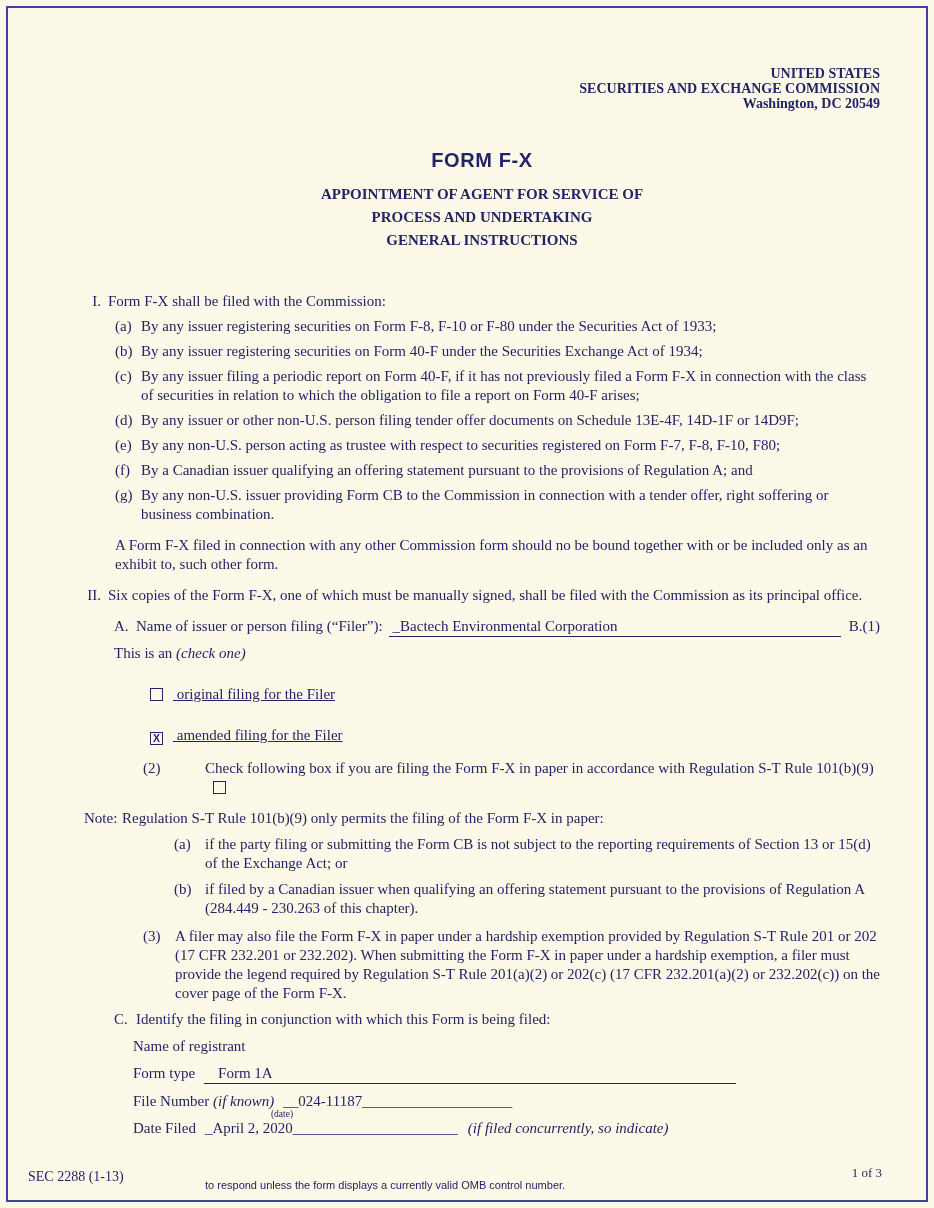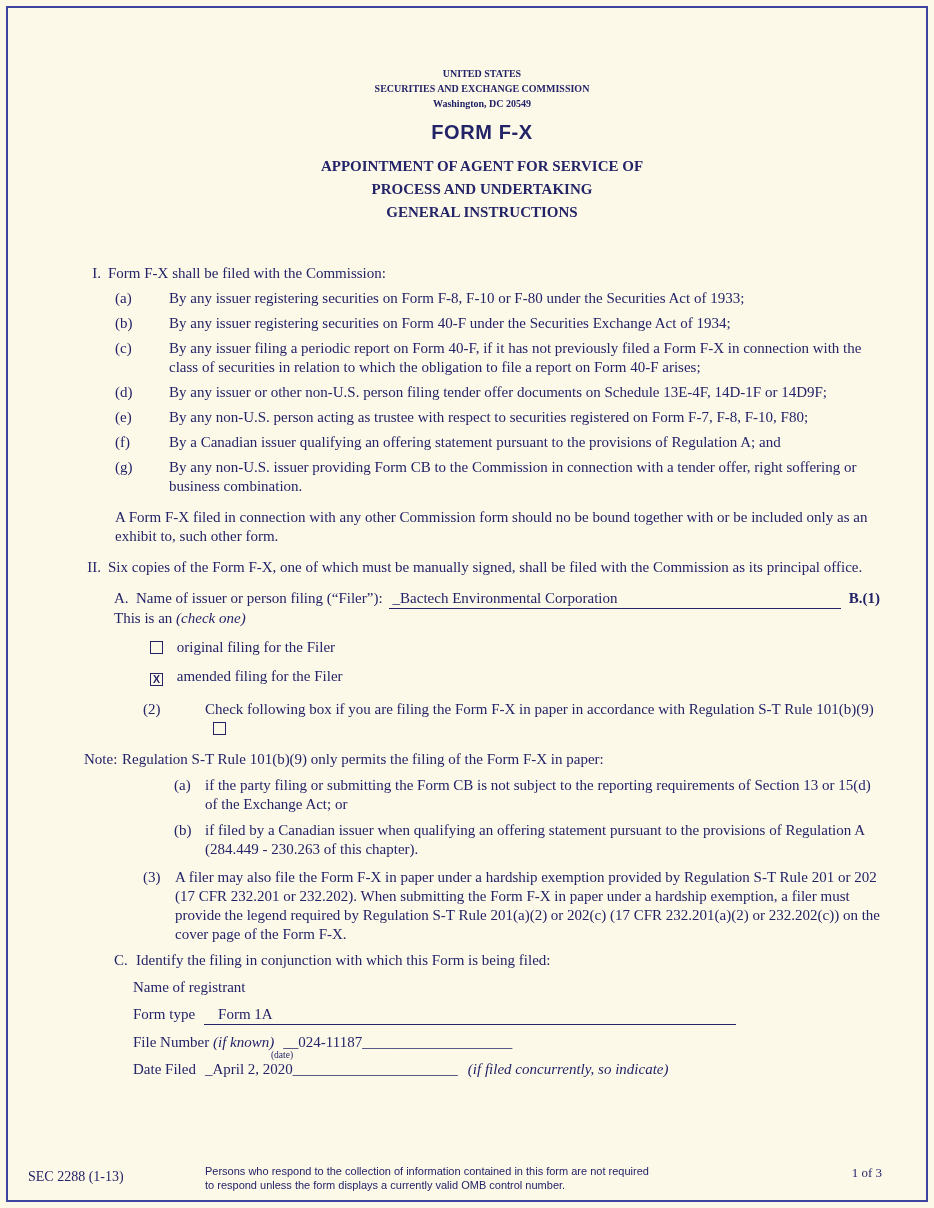--- a/index.html
+++ b/index.html
@@ -5,41 +5,41 @@
   html,body{margin:0;padding:0;background:#d9d5c7;}
   .page{
     position:relative;width:934px;height:1208px;margin:0 auto;
     background:#fdf9e9;color:#232367;
     font-family:"Liberation Serif",serif;font-size:15px;line-height:19px;
     overflow:hidden;
   }
   .frame{position:absolute;inset:6px;border:2px solid #3f449e;pointer-events:none;}
   .content{position:absolute;top:66px;left:84px;width:796px;}
   .header{text-align:center;}
-  .h-small{font-weight:bold;font-size:10px;line-height:15px;}
-  .form-title{font-family:"Liberation Sans",sans-serif;font-weight:bold;font-size:20px;letter-spacing:.6px;margin-top:12px;}
+  .h-small{font-weight:bold;font-size:14px;line-height:15px;text-align:right;}
+  .form-title{font-family:"Liberation Sans",sans-serif;font-weight:bold;font-size:20px;letter-spacing:.6px;margin-top:40px;}
   .subtitles{margin-top:13px;font-weight:bold;font-size:15px;line-height:23px;}
   .docbody{margin-top:40px;}
   .sec-row{display:flex;}
   .rnum{flex:0 0 17px;text-align:right;margin-right:7px;}
   .rtxt{flex:1;}
   .items{padding-left:31px;margin-top:6px;}
   .li{display:flex;margin:6px 0;}
   .li .lab{flex:0 0 26px;}
-  .li .txt{flex:1;margin-left:28px;}
+  .li .txt{flex:1;}
   .para{margin:12px 0 12px 31px;}
   .a-row{display:flex;padding-left:30px;margin-top:12px;align-items:baseline;}
   .a-lab{flex:0 0 22px;}
   .a-txt{white-space:nowrap;margin-right:6px;}
   .fill{border-bottom:1.3px solid currentColor;display:inline-block;}
   .a-fill{flex:1;padding-left:4px;white-space:nowrap;}
-  .b-lab{margin-left:8px;white-space:nowrap;font-weight:bold;}
-  .check-one{padding-left:30px;margin-top:0;}
+  .b-lab{margin-left:8px;white-space:nowrap;}
+  .check-one{padding-left:30px;margin-top:7px;}
   .it{font-style:italic;}
-  .cb-row{padding-left:66px;margin-top:10px;}
+  .cb-row{padding-left:66px;margin-top:22px;text-decoration:underline;}
   .cb{
     display:inline-block;width:13px;height:13px;border:1.5px solid currentColor;
     box-sizing:border-box;vertical-align:-2px;margin-right:10px;
     font-family:"Liberation Sans",sans-serif;font-size:10.5px;line-height:10px;
     font-weight:bold;text-align:center;background:#fdf9e9;
   }
   .cb.inline{margin:0 0 0 8px;vertical-align:-2px;}
   .li2{display:flex;padding-left:59px;margin-top:14px;}
   .li2 .lab2{flex:0 0 62px;}
   .li2 .txt{flex:1;}
@@ -202,17 +202,16 @@
           </span>
           <span class="it date-note">(if filed concurrently, so indicate)</span>
         </div>
       </div>
 
     </div>
   </div>
 
   <div class="footer-left">SEC 2288 (1-13)</div>
   <div class="footer-note">
-    <div>Persons who respond to the collection of information contained in this form are not required</div>
     <div>to respond unless the form displays a currently valid OMB control number.</div>
   </div>
   <div class="footer-right">1 of 3</div>
 </div>
 
 </body></html>

